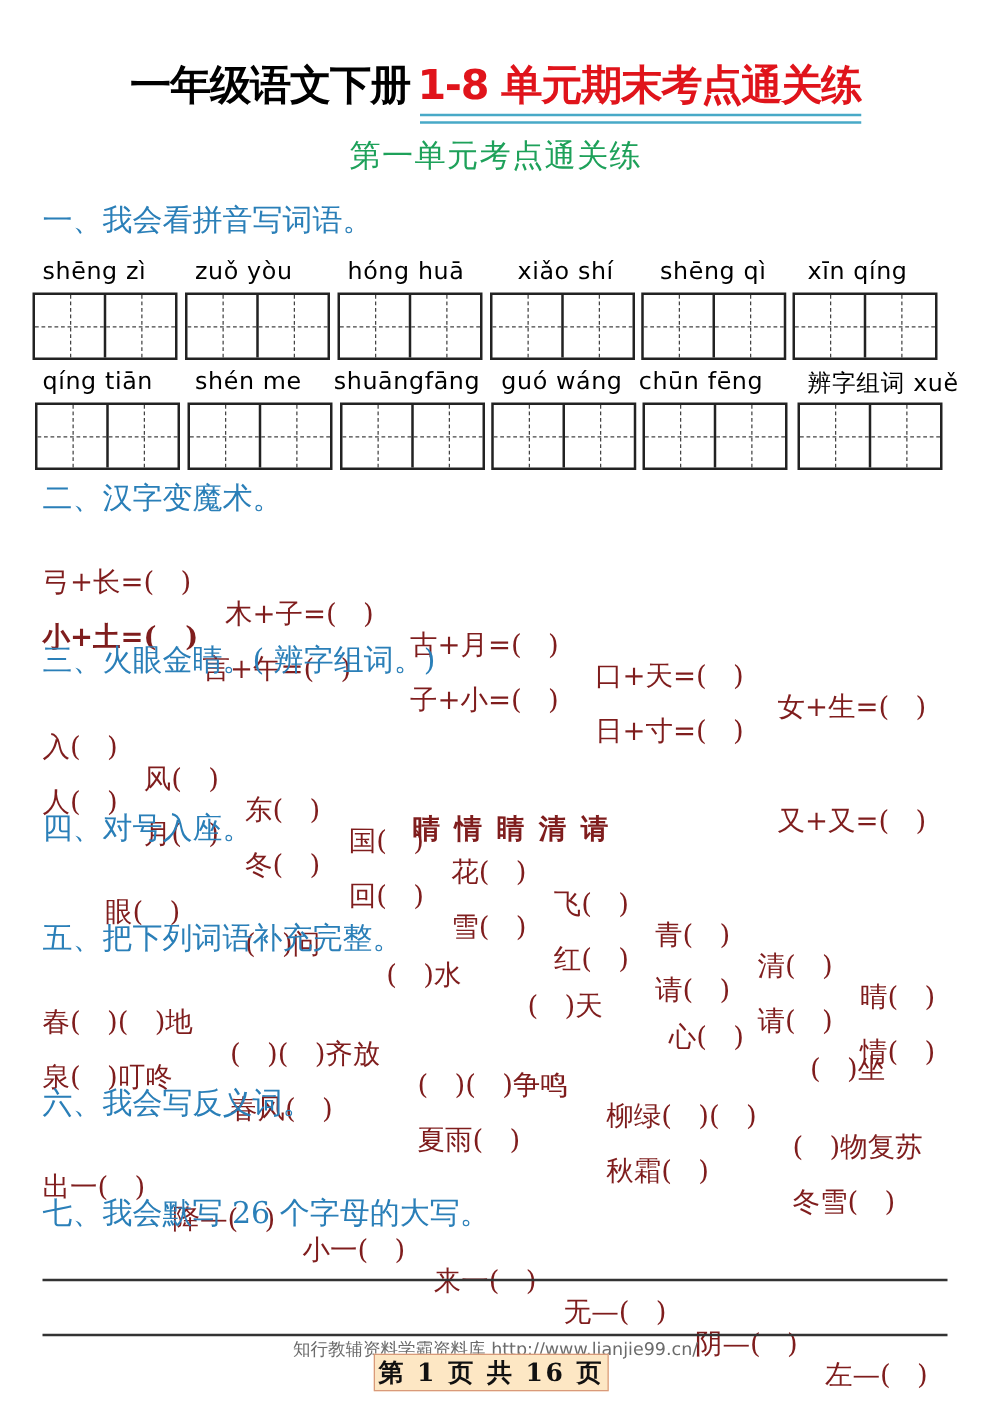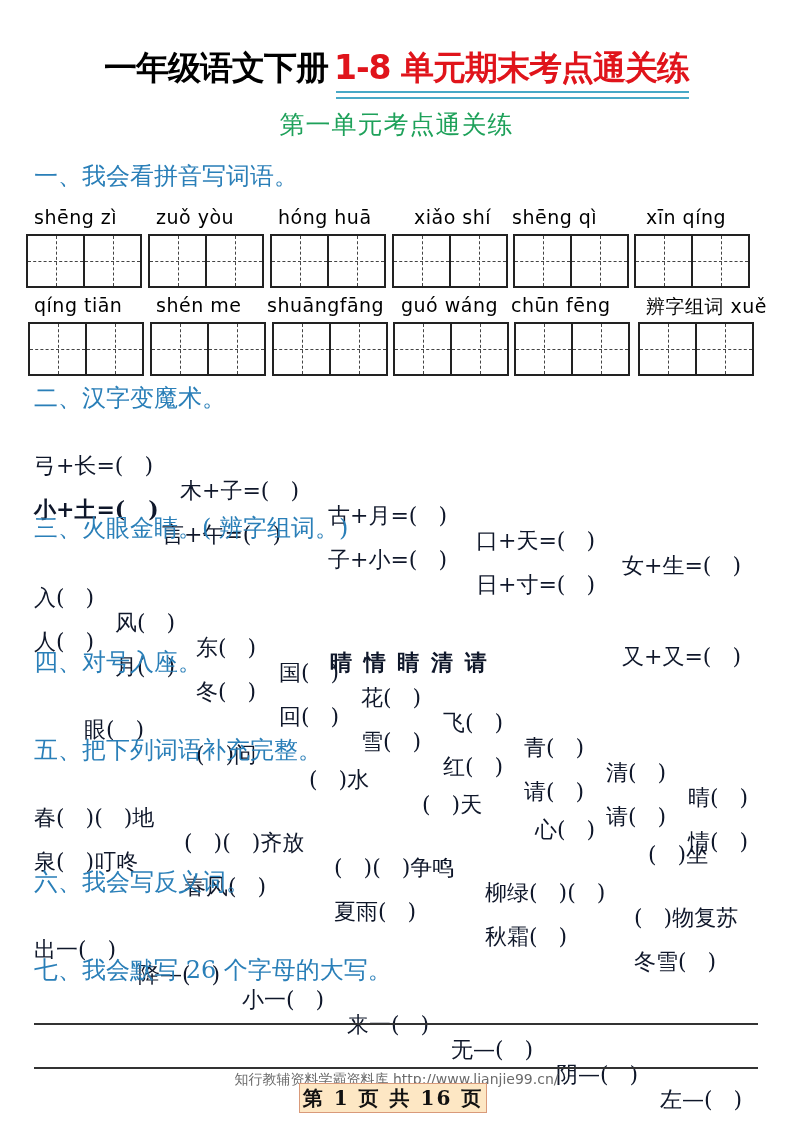--- a/index.html
+++ b/index.html
@@ -21,21 +21,21 @@
     .pinyin-row { position: absolute; left: 26px; width: 730px; height: 30px; }
     .py { position: absolute; top: 0; font-family: "DejaVu Sans", sans-serif; font-size: 19px; color: #000; white-space: nowrap; letter-spacing: 0.5px; }
 
     .grid-row { position: absolute; left: 26px; height: 54px; }
     .word-box { position: absolute; top: 0; height: 54px; width: 116px; border: 2px solid #222; display: flex; }
     .char-cell { flex: 1; position: relative; border-right: 2px solid #222; }
     .char-cell:last-child { border-right: none; }
     .char-cell::before { content: ""; position: absolute; left: 50%; top: 0; bottom: 0; border-left: 1px dashed #444; }
     .char-cell::after { content: ""; position: absolute; top: 50%; left: 0; right: 0; border-top: 1px dashed #444; }
 
-    .line { position: absolute; left: 34px; font-family: "DejaVu Serif", serif; font-size: 22px; color: #0f172a; white-space: pre; }
+    .line { position: absolute; left: 34px; font-family: "DejaVu Serif", serif; font-size: 22px; color: #7f1d1d; white-space: pre; }
     .item { position: absolute; white-space: pre; }
 
     .write-line { position: absolute; left: 34px; width: 724px; height: 0; border-top: 2px solid #333; }
 
     .watermark { position: absolute; top: 1071px; left: 0; width: 793px; text-align: center; font-family: "DejaVu Sans", sans-serif;
       font-size: 14px; color: #6b6b6b; white-space: nowrap; }
     .page-no { position: absolute; top: 1083px; left: 299px; width: 188px; height: 30px; background: #fde7c4; border: 1px solid #d99a7a;
       text-align: center; font-family: "DejaVu Serif", serif; font-weight: bold; font-size: 20px; line-height: 28px; color: #111; letter-spacing: 2px; }
   </style>
 </head>
@@ -46,21 +46,21 @@
 </div>
 <div class="subtitle">第一单元考点通关练</div>
 
 <div class="sec-title" style="top:160px;">一、我会看拼音写词语。</div>
 
 <div class="pinyin-row" style="top:206px;">
   <span class="py" style="left:8px;">shēng zì</span>
   <span class="py" style="left:130px;">zuǒ  yòu</span>
   <span class="py" style="left:252px;">hóng huā</span>
   <span class="py" style="left:388px;">xiǎo shí</span>
-  <span class="py" style="left:486px;">shēng qì</span>
+  <span class="py" style="left:502px;">shēng qì</span>
   <span class="py" style="left:620px;">xīn qíng</span>
 </div>
 <div class="grid-row" style="top:234px;">
   <div class="word-box" style="left:0px;">
       <div class="char-cell"></div>
       <div class="char-cell"></div>
     </div>
   <div class="word-box" style="left:122px;">
       <div class="char-cell"></div>
       <div class="char-cell"></div>

